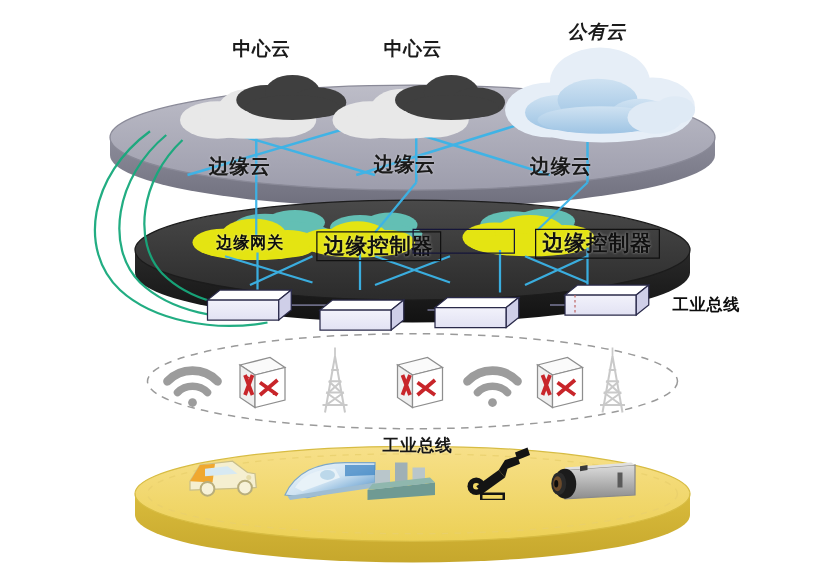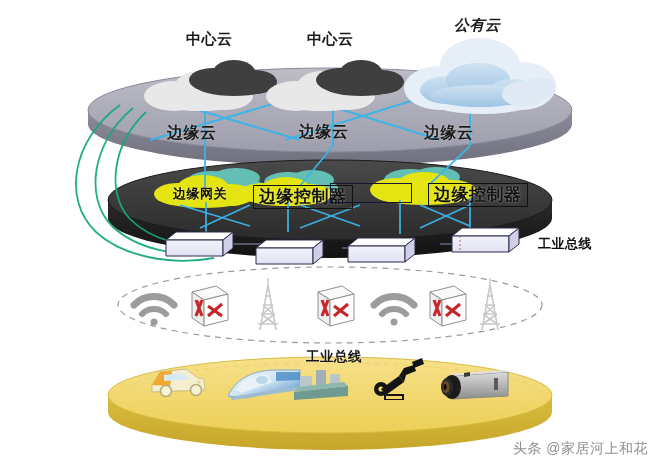--- a/index.html
+++ b/index.html
@@ -414,15 +414,14 @@
 
   <div class="lbl lbl-dark" style="left:173px; top:185px;text-align:right;">边缘网关</div>
   <div class="lbl lbl-boxed" style="left:253px; top:185px;">边缘控制器</div>
   <div class="lbl lbl-boxed lbl-boxempty" style="left:330px; top:183px;"></div>
   <div class="lbl lbl-boxed" style="left:428px; top:183px;">边缘控制器</div>
 
   <div class="lbl lbl-bus" style="left:519px; top:235px;padding-left:19px;">工业总线</div>
 
   <div class="lbl lbl-term" style="left:306px; top:348px;">工业总线</div>
 
-  <div class="watermark">头条 @家居河上和花</div>
 
 </div>
 
 </body></html>

